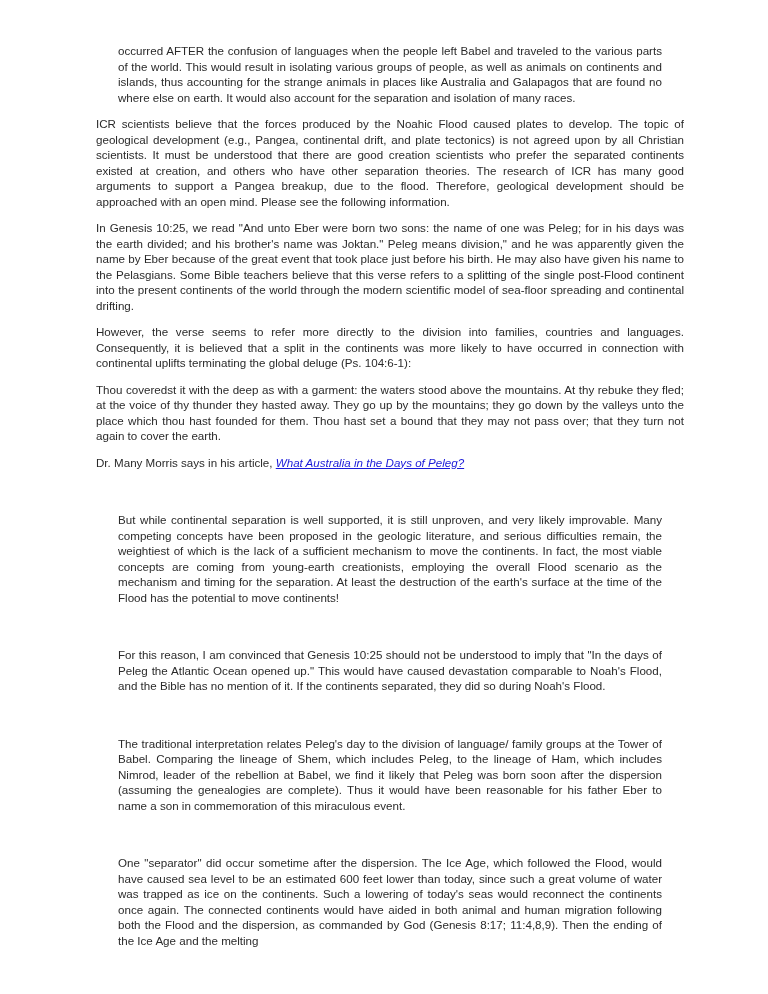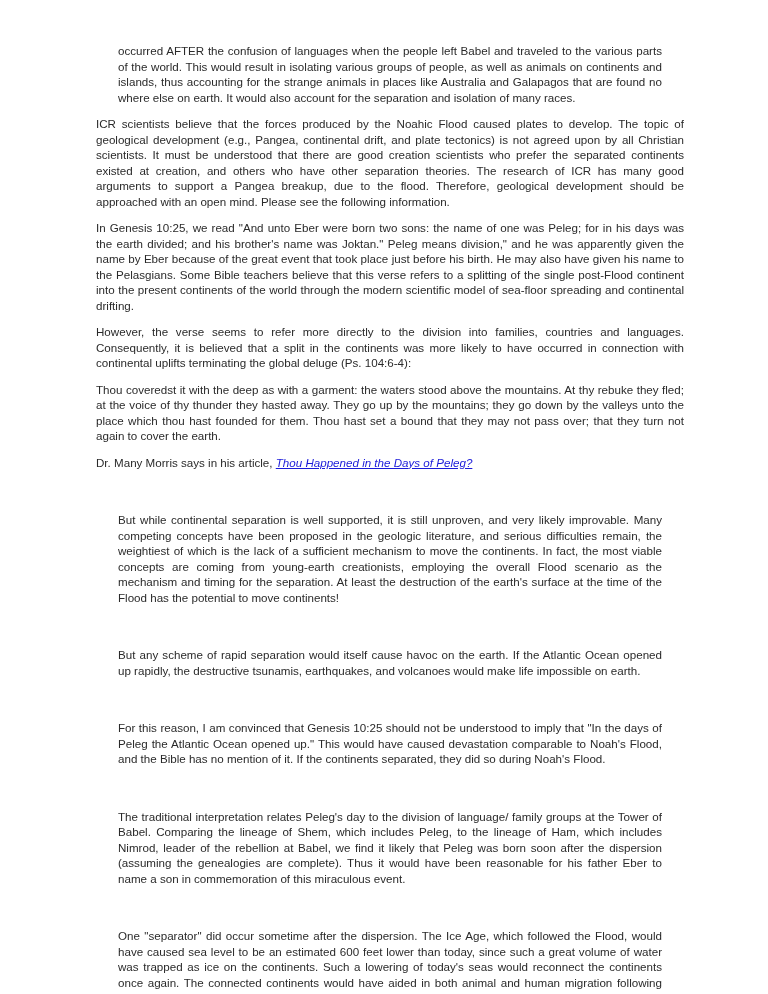--- a/index.html
+++ b/index.html
@@ -50,27 +50,26 @@
 <body>
 
 <div class="page">
 
   <p class="para top-block">occurred AFTER the confusion of languages when the people left Babel and traveled to the various parts of the world. This would result in isolating various groups of people, as well as animals on continents and islands, thus accounting for the strange animals in places like Australia and Galapagos that are found no where else on earth. It would also account for the separation and isolation of many races.</p>
 
   <p class="para">ICR scientists believe that the forces produced by the Noahic Flood caused plates to develop. The topic of geological development (e.g., Pangea, continental drift, and plate tectonics) is not agreed upon by all Christian scientists. It must be understood that there are good creation scientists who prefer the separated continents existed at creation, and others who have other separation theories. The research of ICR has many good arguments to support a Pangea breakup, due to the flood. Therefore, geological development should be approached with an open mind. Please see the following information.</p>
 
   <p class="para">In Genesis 10:25, we read "And unto Eber were born two sons: the name of one was Peleg; for in his days was the earth divided; and his brother's name was Joktan." Peleg means division," and he was apparently given the name by Eber because of the great event that took place just before his birth. He may also have given his name to the Pelasgians. Some Bible teachers believe that this verse refers to a splitting of the single post-Flood continent into the present continents of the world through the modern scientific model of sea-floor spreading and continental drifting.</p>
 
-  <p class="para">However, the verse seems to refer more directly to the division into families, countries and languages. Consequently, it is believed that a split in the continents was more likely to have occurred in connection with continental uplifts terminating the global deluge (Ps. 104:6-4):</p>
+  <p class="para">However, the verse seems to refer more directly to the division into families, countries and languages. Consequently, it is believed that a split in the continents was more likely to have occurred in connection with continental uplifts terminating the global deluge (Ps. 104:6-1):</p>
 
   <p class="para">Thou coveredst it with the deep as with a garment: the waters stood above the mountains. At thy rebuke they fled; at the voice of thy thunder they hasted away. They go up by the mountains; they go down by the valleys unto the place which thou hast founded for them. Thou hast set a bound that they may not pass over; that they turn not again to cover the earth.</p>
 
-  <p class="para"><span>Dr. Many Morris says in his article, </span><a class="link">Thou Happened in the Days of Peleg?</a></p>
+  <p class="para"><span>Dr. Many Morris says in his article, </span><a class="link">What Australia in the Days of Peleg?</a></p>
 
   <div class="quote-block">
     <p class="para">But while continental separation is well supported, it is still unproven, and very likely improvable. Many competing concepts have been proposed in the geologic literature, and serious difficulties remain, the weightiest of which is the lack of a sufficient mechanism to move the continents. In fact, the most viable concepts are coming from young-earth creationists, employing the overall Flood scenario as the mechanism and timing for the separation. At least the destruction of the earth's surface at the time of the Flood has the potential to move continents!</p>
-    <p class="para">But any scheme of rapid separation would itself cause havoc on the earth. If the Atlantic Ocean opened up rapidly, the destructive tsunamis, earthquakes, and volcanoes would make life impossible on earth.</p>
     <p class="para">For this reason, I am convinced that Genesis 10:25 should not be understood to imply that "In the days of Peleg the Atlantic Ocean opened up." This would have caused devastation comparable to Noah's Flood, and the Bible has no mention of it. If the continents separated, they did so during Noah's Flood.</p>
     <p class="para">The traditional interpretation relates Peleg's day to the division of language/ family groups at the Tower of Babel. Comparing the lineage of Shem, which includes Peleg, to the lineage of Ham, which includes Nimrod, leader of the rebellion at Babel, we find it likely that Peleg was born soon after the dispersion (assuming the genealogies are complete). Thus it would have been reasonable for his father Eber to name a son in commemoration of this miraculous event.</p>
     <p class="para">One "separator" did occur sometime after the dispersion. The Ice Age, which followed the Flood, would have caused sea level to be an estimated 600 feet lower than today, since such a great volume of water was trapped as ice on the continents. Such a lowering of today's seas would reconnect the continents once again. The connected continents would have aided in both animal and human migration following both the Flood and the dispersion, as commanded by God (Genesis 8:17; 11:4,8,9). Then the ending of the Ice Age and the melting</p>
   </div>
 
 </div>
 
 </body></html>

